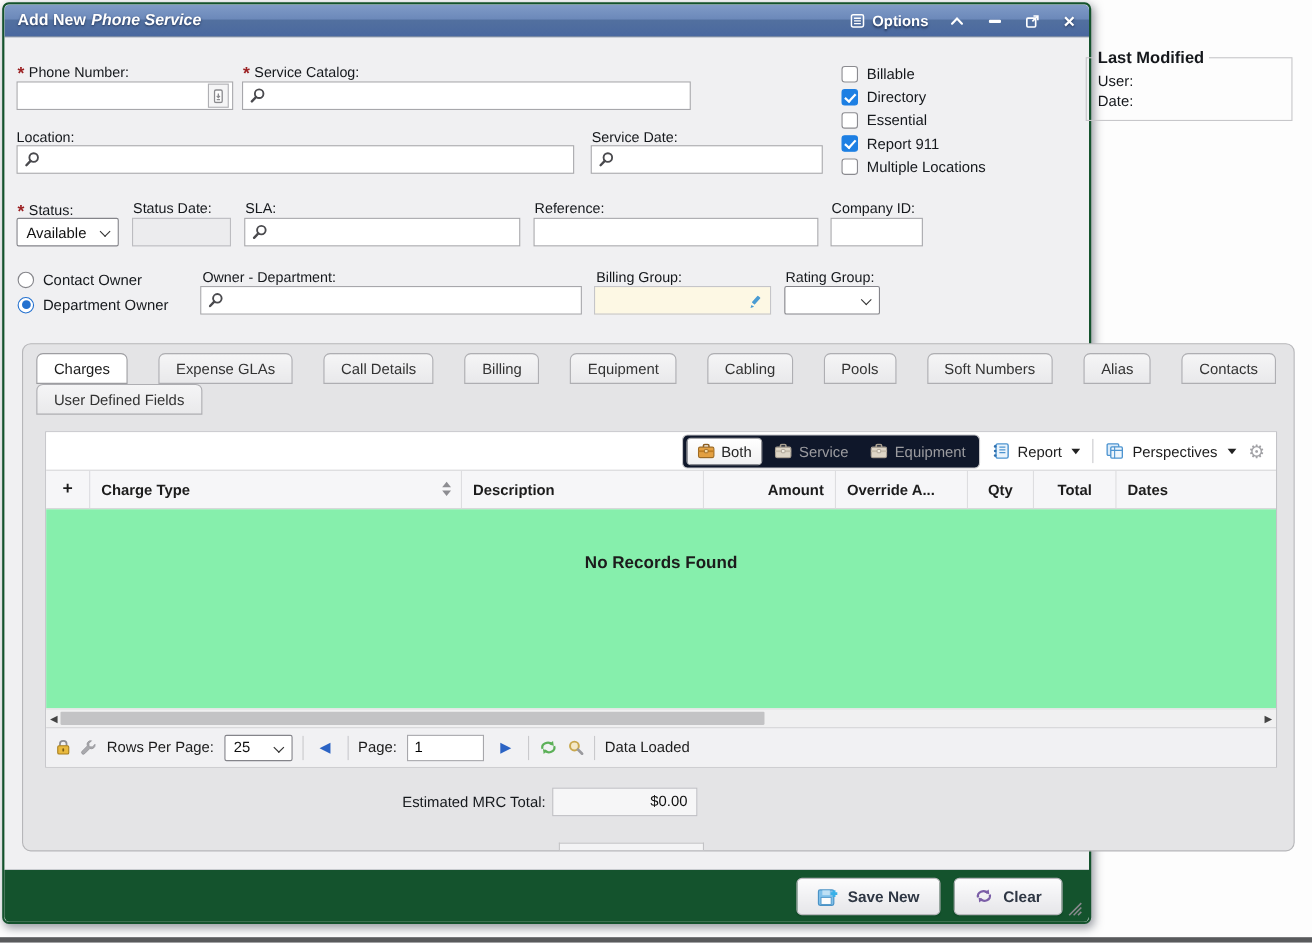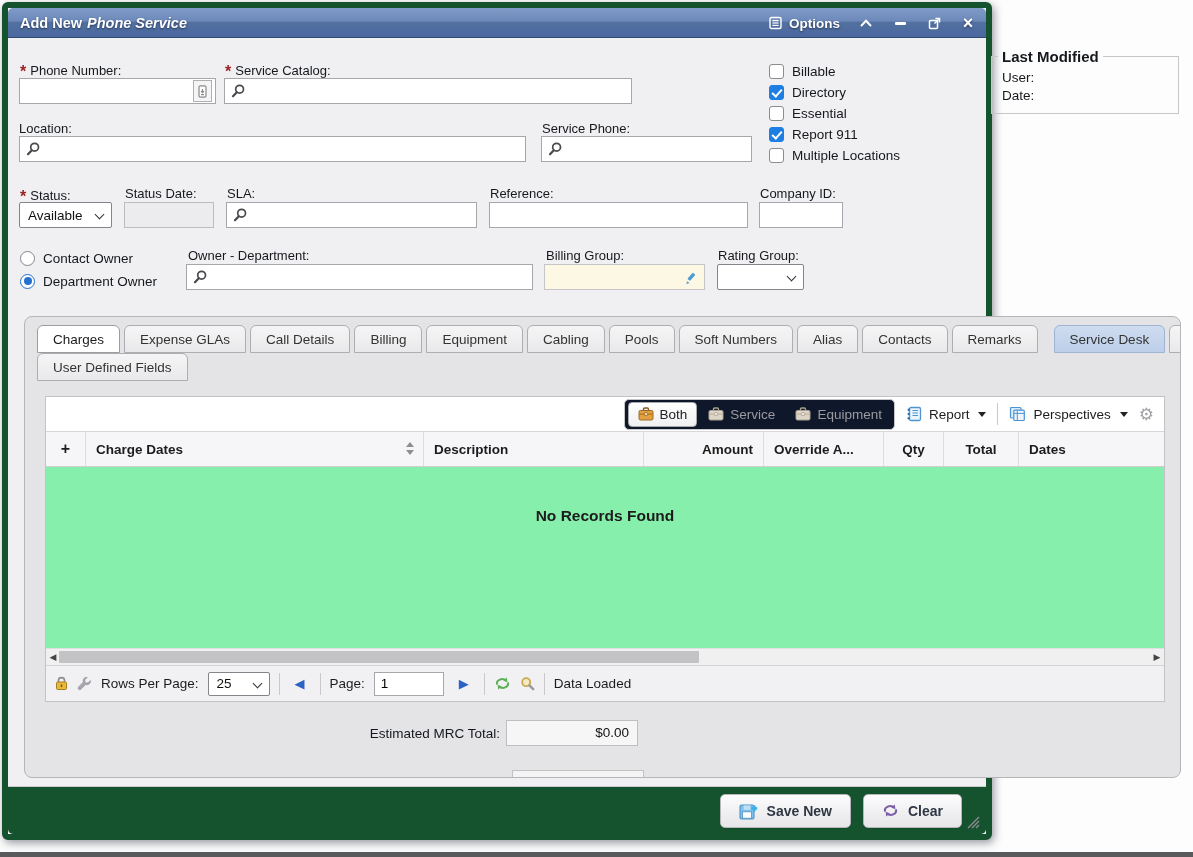--- a/index.html
+++ b/index.html
@@ -9,21 +9,21 @@
   #page { position:absolute; inset:0; }
 
   
   .page-footer { position:absolute; left:0; right:0; top:838px; height:14px; text-align:center;
                  font-size:13px; color:#333; white-space:nowrap; }
   .page-footer a { color:#2b5cad; text-decoration:none; }
   .page-bottom-band { position:absolute; left:0; right:0; bottom:0; height:5px; background:#595a5c; }
 
   
   .dialog { position:absolute; left:2px; top:2px; width:990px; height:838px;
-            background:#f0f0f2; border:6px solid #14532d; border-radius:6px;
+            background:#f0f0f2; border:2px solid #14532d; border-radius:6px;
             box-shadow:2px 3px 9px rgba(50,55,70,.5); }
 
   
   .titlebar { position:absolute; left:0; top:0; right:0; height:30px;
               background:linear-gradient(180deg,#809bc7 0%,#6c89ba 45%,#52709f 50%,#4a689f 100%);
               border-bottom:1px solid #31496f; border-radius:5px 5px 0 0;
               display:flex; align-items:center; color:#fff; }
   .titlebar .title { margin-left:12px; font-size:14.5px; font-weight:bold; text-shadow:0 1px 2px #243659; }
   .titlebar .title em { font-style:italic; margin-left:5px; }
   .tb-right { position:absolute; right:10px; top:0; height:30px; display:flex; align-items:center; gap:18px; }
@@ -69,21 +69,21 @@
 
   
   .lastmod { position:absolute; left:983px; top:40px; width:188px; height:66px;
              border:1px solid #c7c7ca; padding:2px 10px; }
   .lastmod legend { font-size:15px; font-weight:bold; color:#15181c; padding:0 4px; margin-left:-4px; }
   .lastmod .lm-row { font-size:13.5px; color:#15181c; margin-top:3px; }
 
   
   .tabpanel { position:absolute; left:16px; top:308px; width:1157px; height:462px;
               background:#e4e4e6; border:1px solid #b6b6b9; border-radius:8px; overflow:hidden; }
-  .tabrow { display:flex; margin-left:12px; }
+  .tabrow { display:flex; margin-left:12px;gap:24px; }
   .tabrow1 { margin-top:8px; }
   .tab { height:28px; line-height:27px; padding:0 15px; margin-right:4px; font-size:13.5px; color:#333;
          background:linear-gradient(180deg,#f5f5f6,#e9e9eb); border:1px solid #aeaeb2;
          border-radius:6px 6px 0 0; cursor:pointer; white-space:nowrap; }
   .tab.active { background:#fff; color:#1c1c1c; border-color:#9d9da1; }
   .tab.hl { background:linear-gradient(180deg,#cfdcf0,#bccfe9); border-color:#9db4d4;margin-left:12px; }
 
   
   .grid { position:absolute; left:20px; top:79px; width:1120px; background:#fff;
           border:1px solid #c3c3c7; }
@@ -249,21 +249,21 @@
       <div class="lm-row"><span>Date:</span> <span></span></div>
     </fieldset>
 
     <span class="lbl" style="left:11px; top:113px;">Location:</span>
     <svg class="srch-ico" style="left:11px; top:128px;" viewBox="0 0 14 14">
         <circle cx="8.6" cy="5.2" r="3.9" fill="none" stroke="#4a4a4e" stroke-width="1.7"></circle>
         <line x1="5.8" y1="8.2" x2="2" y2="12.2" stroke="#4a4a4e" stroke-width="2.2" stroke-linecap="round"></line>
       </svg>
     <input class="inp srch" style="left: 11px; top: 128px; width: 507px;" value="">
 
-    <span class="lbl" style="left:534px; top:113px;">Service Phone:</span>
+    <span class="lbl" style="left:534px; top:113px;">Service Date:</span>
     <svg class="srch-ico" style="left:533px; top:128px;" viewBox="0 0 14 14">
         <circle cx="8.6" cy="5.2" r="3.9" fill="none" stroke="#4a4a4e" stroke-width="1.7"></circle>
         <line x1="5.8" y1="8.2" x2="2" y2="12.2" stroke="#4a4a4e" stroke-width="2.2" stroke-linecap="round"></line>
       </svg>
     <input class="inp srch" style="left: 533px; top: 128px; width: 211px;" value="">
 
     <span class="lbl req" style="left:12px; top:178px;">Status:</span>
     <div class="sel" style="left:11px; top:194px; width:93px;">
       <span>Available</span>
       <span class="chev"></span>
@@ -402,21 +402,21 @@
           <span class="gear">⚙</span>
         </div>
 
         <div class="ghead">
 
         <div class="gcol">
               <span>+</span>
 
             </div>
             <div class="gcol sortable">
-              <span>Charge Dates</span>
+              <span>Charge Type</span>
               <span class="sort">
                 <i class="up"></i>
                 <i class="dn"></i>
               </span>
             </div>
             <div class="gcol">
               <span>Description</span>
 
             </div>
             <div class="gcol">

